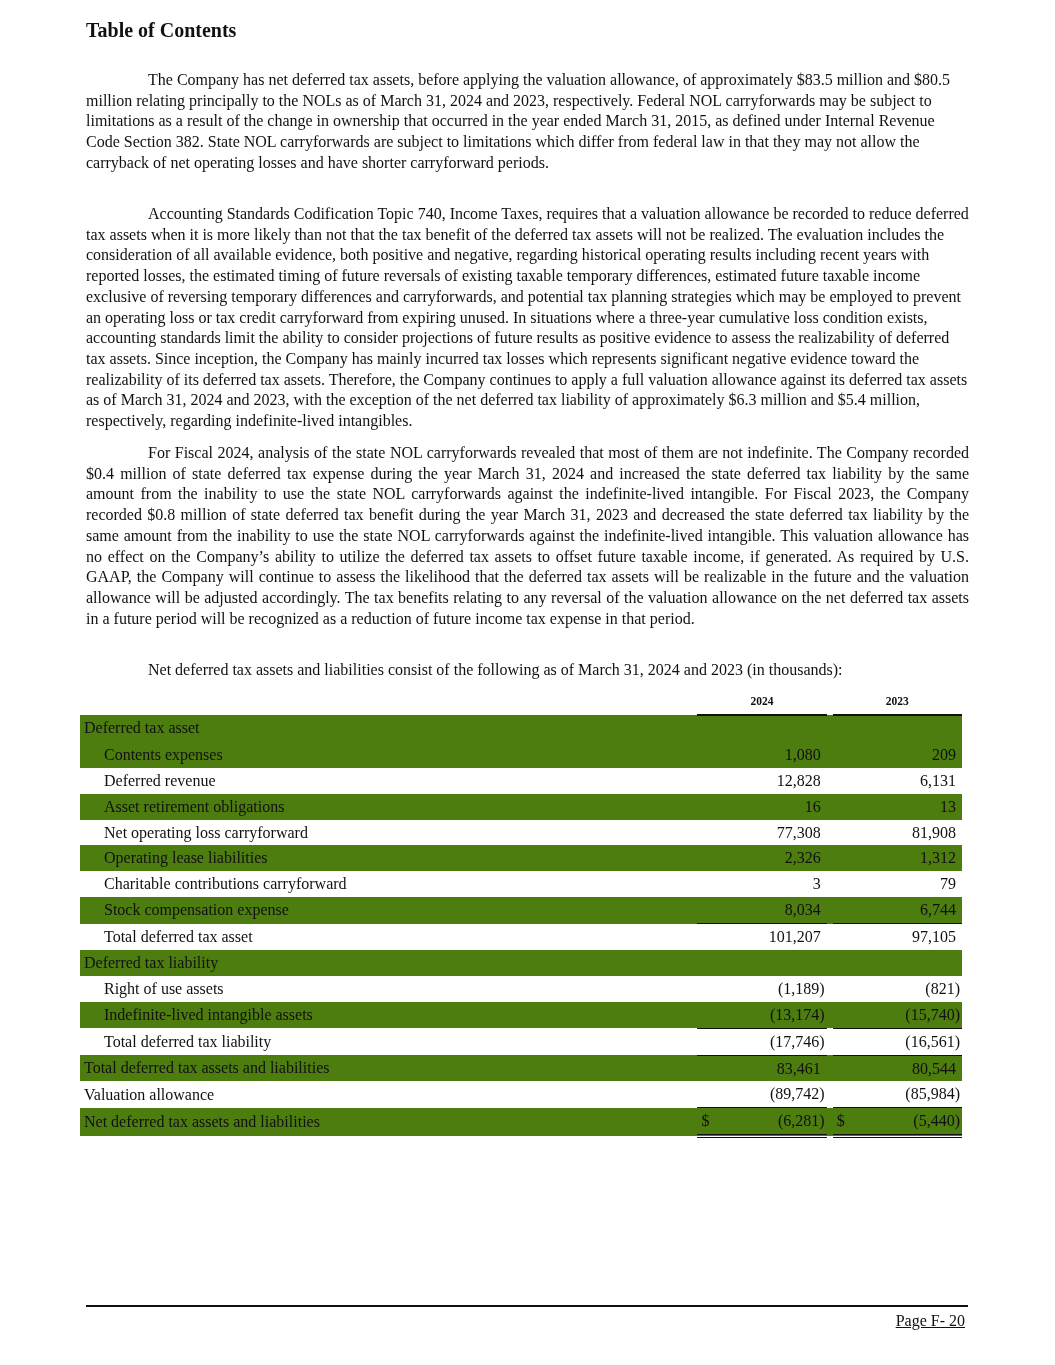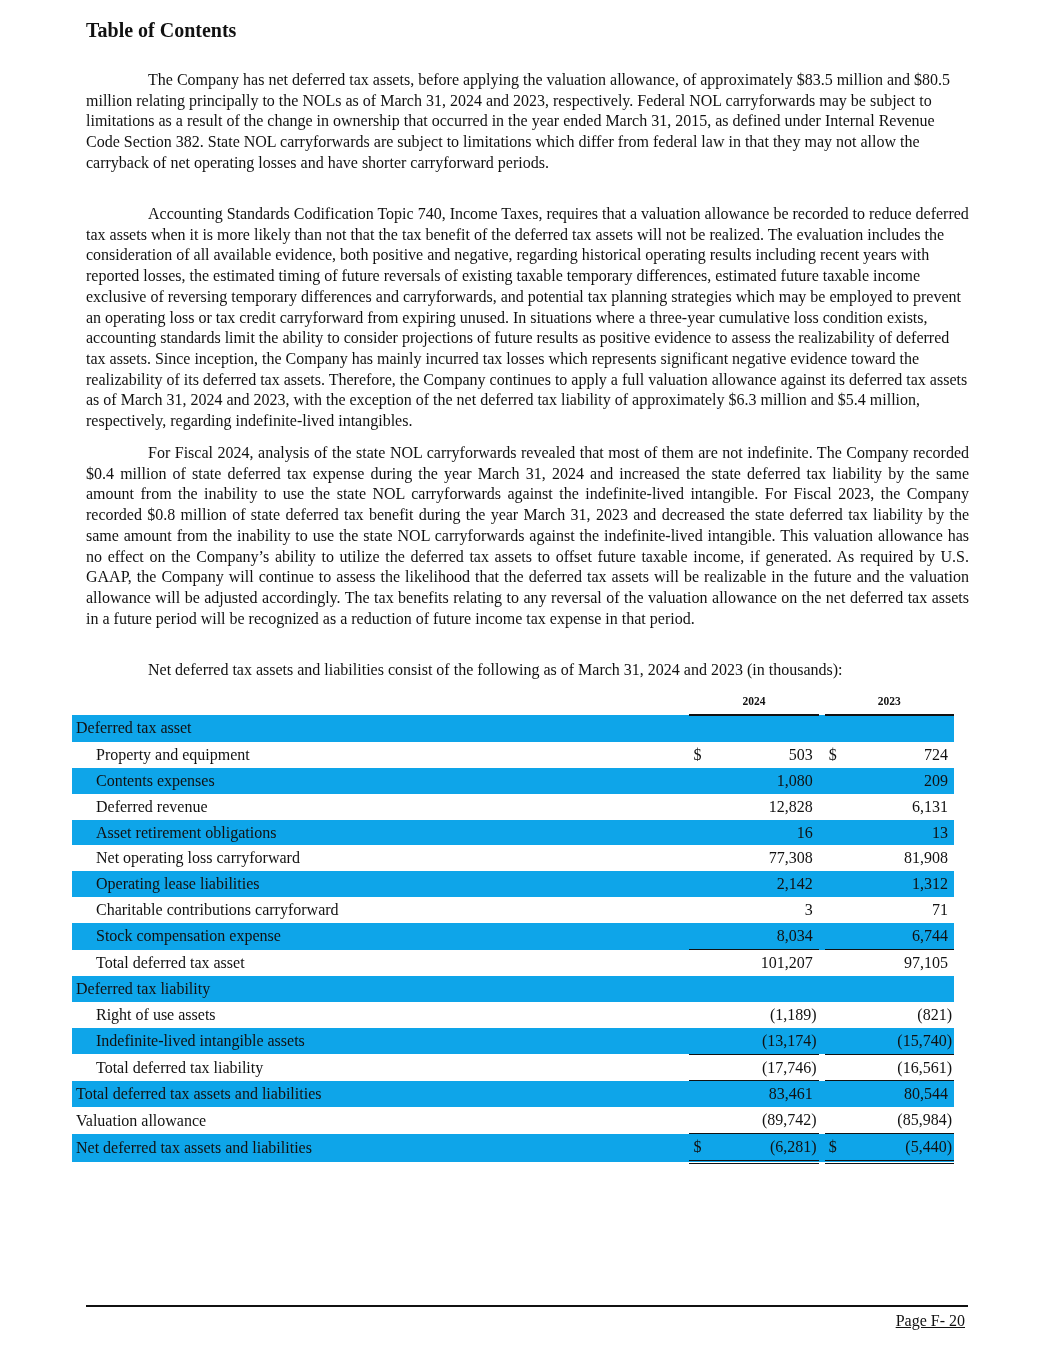--- a/index.html
+++ b/index.html
@@ -17,26 +17,26 @@
     font-size: 16px; line-height: 20.7px; margin: 0;
   }
   .para .indent { display: inline-block; width: 62px; }
   .justify { text-align: justify; }
   #p1 { top: 70px; }
   #p2 { top: 184px; margin-top: 20px; }
   #p3 { top: 443px; }
   #p4 { top: 660px; }
 
   .tbl {
-    position: absolute; left: 72px; top: 695px; width: 882px;
+    position: absolute; left: 80px; top: 695px; width: 882px;
     border-collapse: collapse; font-size: 16px;
   }
   .tbl td { padding: 0; height: 25.9px; white-space: nowrap; }
   .tbl tr.hdr td { height: 19px; font-size: 11.5px; font-weight: bold; text-align: center; vertical-align: top; }
-  .tbl tr.shade td { background: #0ea5e9; margin-left: 24px; }
+  .tbl tr.shade td { background: #4d7c0f; margin-left: 24px; }
   .lbl { padding-left: 4px !important; }
   .lbl.ind { padding-left: 24px !important; }
   .cur { width: 20px; text-align: left; padding-left: 4px !important; }
   .num { text-align: right; padding-right: 6px !important; }
   .num.paren { padding-right: 2px !important; }
   .col-label { width: 616px; }
   .col-cur { width: 24px; }
   .col-num { width: 105px; }
   .bt td.c24, .bt td.c23 { border-top: 1.5px solid #111; }
   .hdr td.c24, .hdr td.c23 { border-bottom: 2px solid #111; }
@@ -78,28 +78,20 @@
   </tr>
 
   <tr class="shade">
     <td class="lbl">Deferred tax asset</td>
     <td></td>
         <td></td>
         <td></td>
         <td></td>
         <td></td>
   </tr>
-  <tr>
-    <td class="lbl ind">Property and equipment</td>
-    <td class="cur">$</td>
-    <td class="num">503</td>
-    <td></td>
-    <td class="cur">$</td>
-    <td class="num">724</td>
-  </tr>
   <tr class="shade">
     <td class="lbl ind">Contents expenses</td>
     <td></td>
         <td class="num">1,080</td>
     <td></td>
         <td></td>
         <td class="num">209</td>
   </tr>
   <tr>
     <td class="lbl ind">Deferred revenue</td>
@@ -121,32 +113,32 @@
     <td class="lbl ind">Net operating loss carryforward</td>
     <td></td>
         <td class="num">77,308</td>
     <td></td>
         <td></td>
         <td class="num">81,908</td>
   </tr>
   <tr class="shade">
     <td class="lbl ind">Operating lease liabilities</td>
     <td></td>
-        <td class="num">2,142</td>
+        <td class="num">2,326</td>
     <td></td>
         <td></td>
         <td class="num">1,312</td>
   </tr>
   <tr>
     <td class="lbl ind">Charitable contributions carryforward</td>
     <td></td>
         <td class="num">3</td>
     <td></td>
         <td></td>
-        <td class="num">71</td>
+        <td class="num">79</td>
   </tr>
   <tr class="shade">
     <td class="lbl ind">Stock compensation expense</td>
     <td></td>
         <td class="num">8,034</td>
     <td></td>
         <td></td>
         <td class="num">6,744</td>
   </tr>
   <tr class="bt">

